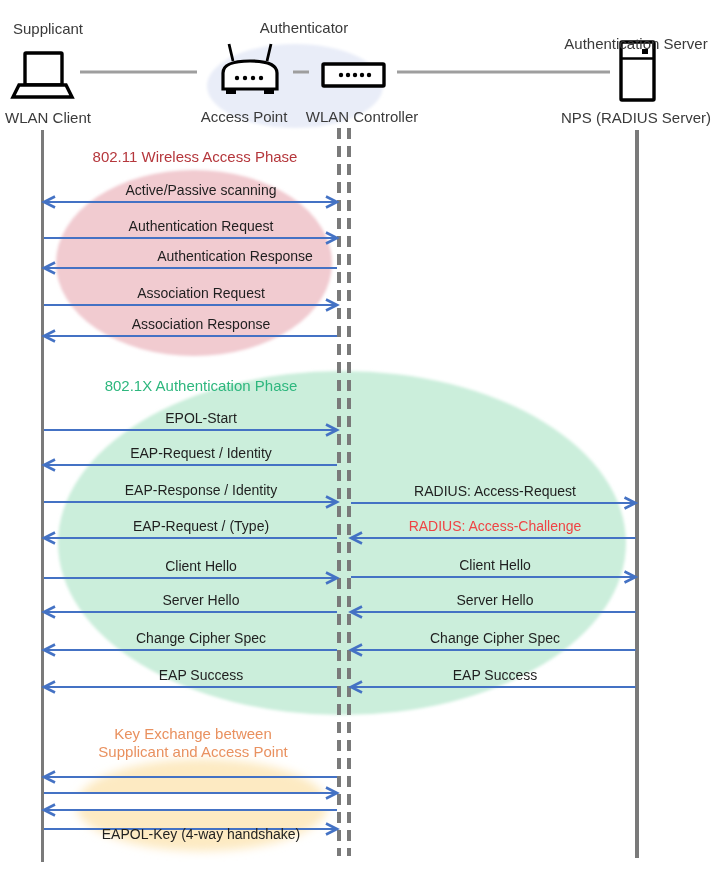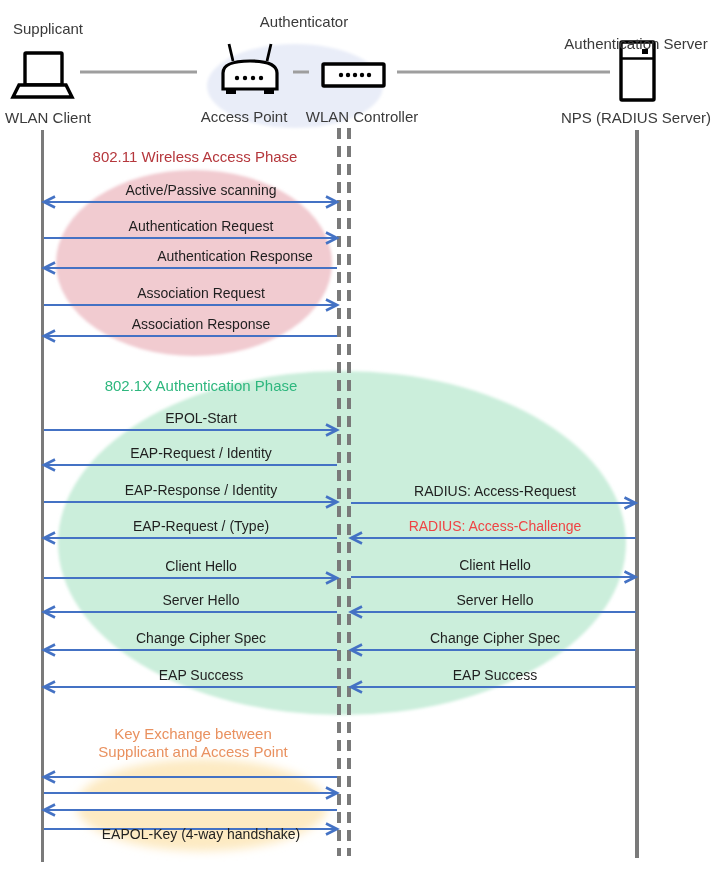--- a/index.html
+++ b/index.html
@@ -174,21 +174,21 @@
           <path d="M 55 804.5 L 44 810 L 55 815.5" stroke-width="2.6"></path>
         </g>
         <g stroke="#4472c4" fill="none">
           <line x1="44" y1="829" x2="337" y2="829" stroke-width="2.2"></line>
           <path d="M 326 823.5 L 337 829 L 326 834.5" stroke-width="2.6"></path>
         </g>
       </g>
   </svg>
 
   <div class="lbl hdr" style="left:48px; top:28px;">Supplicant</div>
-  <div class="lbl hdr" style="left:304px; top:21px;">Authenticator</div>
+  <div class="lbl hdr" style="left:304px; top:27px;">Authenticator</div>
   <div class="lbl hdr" style="left:636px; top:27px;margin-top:16px;">Authentication Server</div>
 
   <div class="lbl node-lbl" style="left:48px; top:117px;">WLAN Client</div>
   <div class="lbl node-lbl" style="left:244px; top:116px;">Access Point</div>
   <div class="lbl node-lbl" style="left:362px; top:116px;">WLAN Controller</div>
   <div class="lbl node-lbl" style="left:636px; top:117px;">NPS (RADIUS Server)</div>
 
   <div class="lbl phase-title" style="left: 195px; top: 156px; color: rgb(181, 55, 60);">802.11 Wireless Access Phase</div>
   <div class="lbl phase-title" style="left: 201px; top: 385px; color: rgb(46, 183, 126);">802.1X Authentication Phase</div>
   <div class="lbl phase-title" style="left: 193px; top: 733px; color: rgb(233, 145, 95);">Key Exchange between</div>

